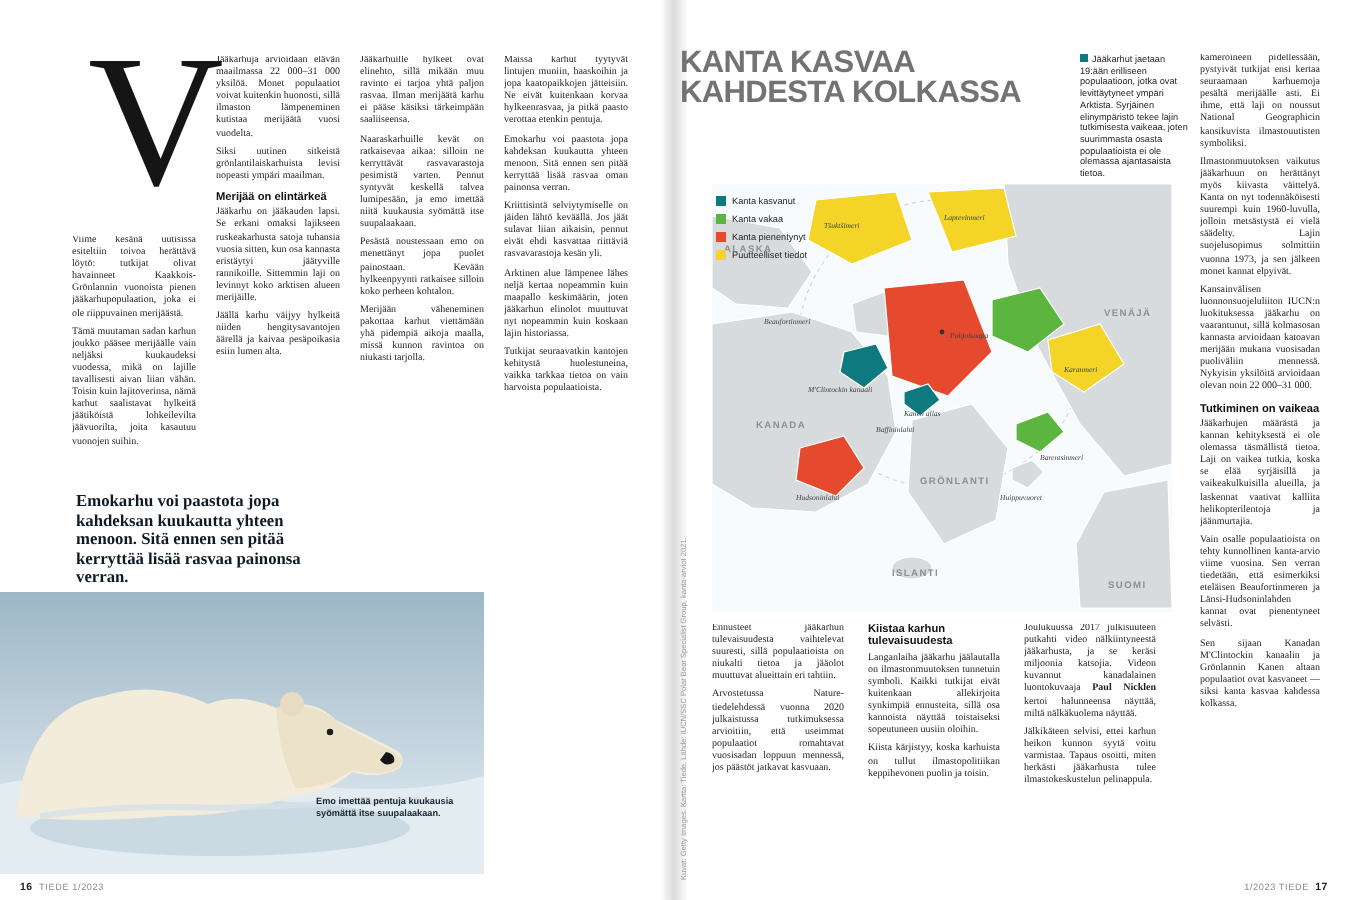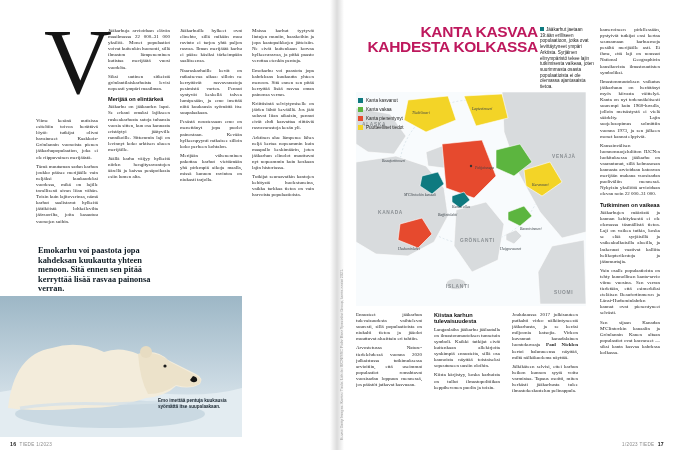--- a/index.html
+++ b/index.html
@@ -39,23 +39,23 @@
     font-size:4.6px; line-height:1.3; color:#1a2630;
   }
   .footer {
     position:absolute; top:441px; font-family:"Liberation Sans", sans-serif;
     font-size:4.6px; color:#8a8a8a; letter-spacing:0.3px;
   }
   .footer .pgnum { font-weight:bold; color:#222; font-size:5.2px; }
   .footer-left { left:10px; }
   .footer-right { right:10px; text-align:right; }
   .headline {
-    position:absolute; left:356px; top:24px; width:182px;
+    position:absolute; left:340px; top:24px; width:182px;
     font-family:"Liberation Sans", sans-serif; font-weight:800;
-    font-size:15.5px; line-height:0.98; letter-spacing:-0.3px; color:#be185d;text-align:right;
+    font-size:15.5px; line-height:0.98; letter-spacing:-0.3px; color:#737373;
   }
   .intro {
     position:absolute; left:540px; top:27px; width:57px;
     font-family:"Liberation Sans", sans-serif; font-size:4.6px;
     line-height:5.7px; color:#222; text-align:left;
   }
   .intro .bullet { display:inline-block; width:4px; height:4px; margin-right:2px; }
   .mapbox { position:absolute; left:356px; top:92px; width:230px; height:214px; }
   .legend {
     position:absolute; left:2px; top:6px; z-index:3;

